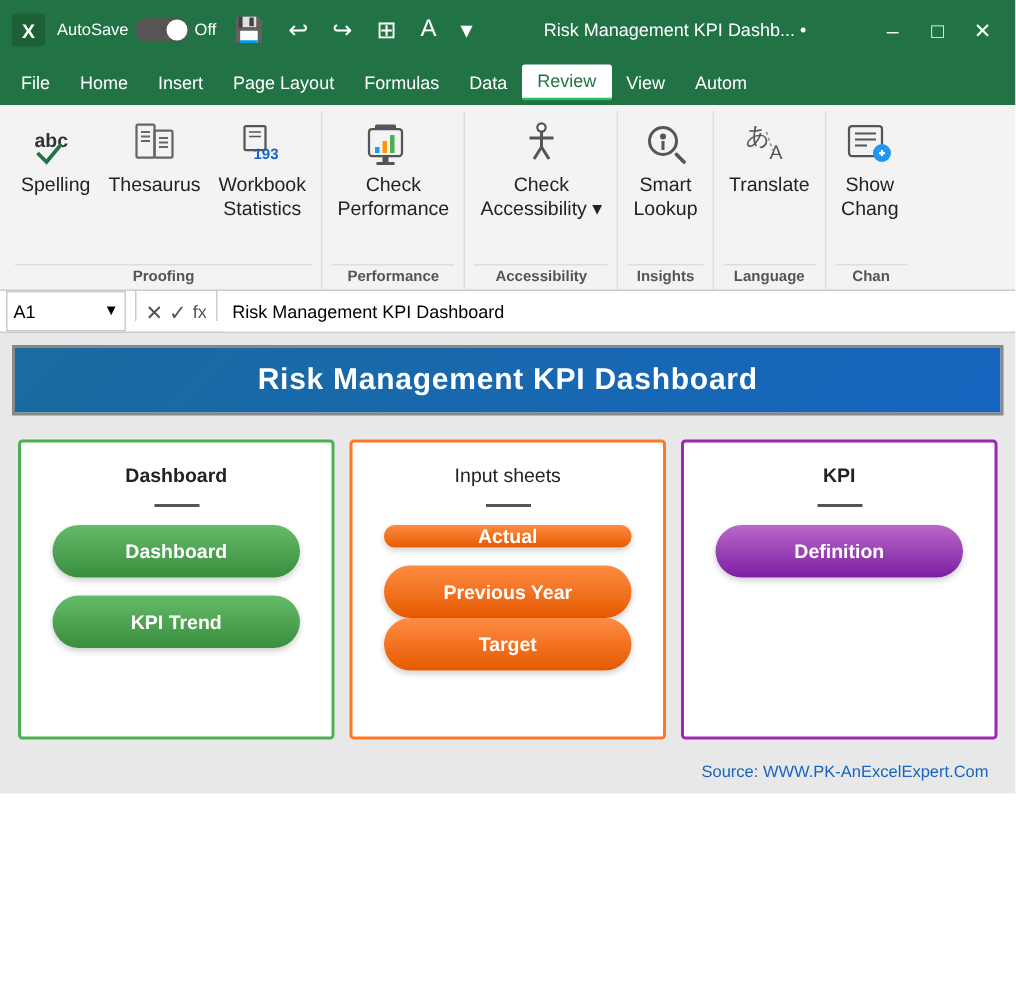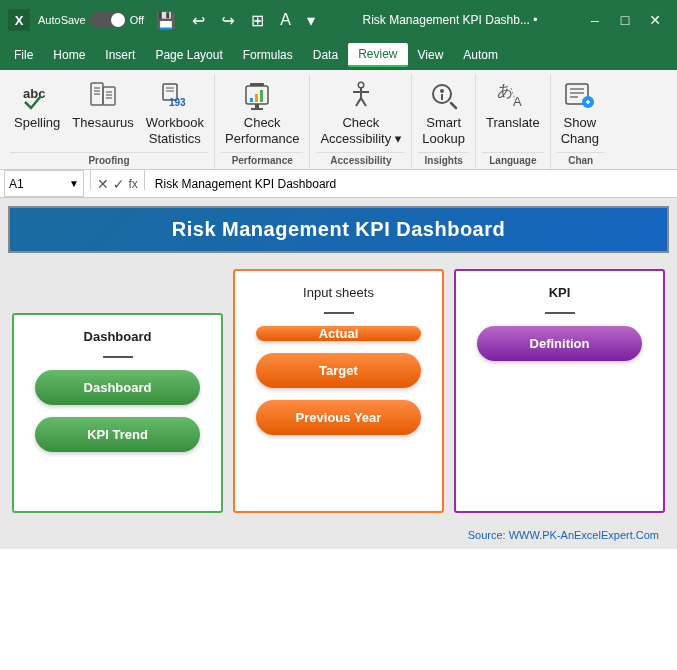--- a/index.html
+++ b/index.html
@@ -22,21 +22,21 @@
     .menu-bar {
       display: flex; align-items: center; height: 30px; background: #217346; padding: 0 4px;
     }
     .menu-item { color: #fff; font-size: 12px; padding: 4px 10px; cursor: pointer; border-radius: 2px; }
     .menu-item.active { background: #fff; color: #217346; border-bottom: 2px solid #22c55e; }
 
     
     .ribbon {
       display: flex; align-items: stretch; background: #f3f3f3; border-bottom: 1px solid #ccc; min-height: 90px; padding: 4px 4px 0 4px; gap: 0;
     }
-    .ribbon-group { display: flex; flex-direction: column; align-items: stretch; border-right: 1px solid #ddd; padding: 2px 6px 0 6px; min-width: 60px; }
+    .ribbon-group { display: flex; flex-direction: column; align-items: stretch; border-right: 1px solid #ddd; padding: 2px 6px 0 6px; min-width: 60px; gap: 24px; }
     .ribbon-group:last-child { border-right: none; }
     .ribbon-items { display: flex; flex: 1; align-items: flex-start; gap: 4px; padding-bottom: 2px; }
     .ribbon-group-label { text-align: center; font-size: 10px; color: #555; padding: 2px 0 3px 0; border-top: 1px solid #ddd; margin-top: 2px; font-weight: bold; }
     .ribbon-btn { display: flex; flex-direction: column; align-items: center; cursor: pointer; padding: 2px 4px; border-radius: 3px; min-width: 44px; }
     .ribbon-btn .icon-area { width: 36px; height: 36px; display: flex; align-items: center; justify-content: center; font-size: 22px; }
     .ribbon-btn .btn-label { font-size: 13px; text-align: center; line-height: 1.2; color: #222; margin-top: 1px; }
 
     
     .formula-bar { display: flex; height: 28px; background: #fff; border-bottom: 1px solid #ccc; padding: 0 4px; gap: 4px; }
     .cell-ref { width: 80px; border: 1px solid #ccc; padding: 2px 4px; font-size: 12px; display: flex; align-items: center; justify-content: space-between; }
@@ -247,33 +247,33 @@
 </div>
 
 <div class="sheet-area" style="background:#e8e8e8; flex:1; padding:8px;">
 
   <div style="border: 2px solid #888; background: linear-gradient(135deg, #1a6b9e 0%, #1565c0 100%); padding: 10px 14px; margin-bottom: 10px; text-align:center;">
     <span style="color:#fff; font-size:20px; font-weight:bold; letter-spacing:0.5px;">Risk Management KPI Dashboard</span>
   </div>
 
   <div style="display:flex; gap:10px; padding:6px 4px;">
 
-    <div style="flex:1; border: 2px solid #4caf50; background:#fff; border-radius:3px; padding:14px 12px; min-height:200px;margin-top:44px;">
+    <div style="flex:1; border: 2px solid #4caf50; background:#fff; border-radius:3px; padding:14px 12px; min-height:200px;">
       <div style="text-align:center; font-size:13px; font-weight:600; margin-bottom:12px; color:#222;">Dashboard</div>
       <div style="width:30px;height:2px;background:#555;margin:0 auto 12px auto;"></div>
       <button style="display:block;width:90%;margin:0 auto 12px auto;padding:10px 0;border-radius:25px;background:linear-gradient(to bottom,#66bb6a,#388e3c);color:#fff;font-size:13px;font-weight:600;border:none;cursor:pointer;box-shadow:0 2px 4px rgba(0,0,0,0.2);">Dashboard</button>
       <button style="display:block;width:90%;margin:0 auto;padding:10px 0;border-radius:25px;background:linear-gradient(to bottom,#66bb6a,#388e3c);color:#fff;font-size:13px;font-weight:600;border:none;cursor:pointer;box-shadow:0 2px 4px rgba(0,0,0,0.2);">KPI Trend</button>
     </div>
 
     <div style="flex:1; border: 2px solid #ff7722; background:#fff; border-radius:3px; padding:14px 12px; min-height:200px;">
       <div style="text-align:center; font-size:13px; font-weight:400; margin-bottom:12px; color:#222;">Input sheets</div>
       <div style="width:30px;height:2px;background:#555;margin:0 auto 12px auto;"></div>
       <button style="display:block;width:90%;margin:0 auto 12px auto;padding:0 0;border-radius:25px;background:linear-gradient(to bottom,#ff8c42,#e55a00);color:#fff;font-size:13px;font-weight:600;border:none;cursor:pointer;box-shadow:0 2px 4px rgba(0,0,0,0.2);">Actual</button>
+      <button style="display:block;width:90%;margin:0 auto;padding:10px 0;border-radius:25px;background:linear-gradient(to bottom,#ff8c42,#e55a00);color:#fff;font-size:13px;font-weight:600;border:none;cursor:pointer;box-shadow:0 2px 4px rgba(0,0,0,0.2);">Previous Year</button>
       <button style="display:block;width:90%;margin:0 auto 12px auto;padding:10px 0;border-radius:25px;background:linear-gradient(to bottom,#ff8c42,#e55a00);color:#fff;font-size:13px;font-weight:600;border:none;cursor:pointer;box-shadow:0 2px 4px rgba(0,0,0,0.2);">Target</button>
-      <button style="display:block;width:90%;margin:0 auto;padding:10px 0;border-radius:25px;background:linear-gradient(to bottom,#ff8c42,#e55a00);color:#fff;font-size:13px;font-weight:600;border:none;cursor:pointer;box-shadow:0 2px 4px rgba(0,0,0,0.2);">Previous Year</button>
     </div>
 
     <div style="flex:1; border: 2px solid #9c27b0; background:#fff; border-radius:3px; padding:14px 12px; min-height:200px;">
       <div style="text-align:center; font-size:13px; font-weight:600; margin-bottom:12px; color:#222;">KPI</div>
       <div style="width:30px;height:2px;background:#555;margin:0 auto 12px auto;"></div>
       <button style="display:block;width:90%;margin:0 auto;padding:10px 0;border-radius:25px;background:linear-gradient(to bottom,#ba68c8,#7b1fa2);color:#fff;font-size:13px;font-weight:600;border:none;cursor:pointer;box-shadow:0 2px 4px rgba(0,0,0,0.2);">Definition</button>
     </div>
 
   </div>
 

